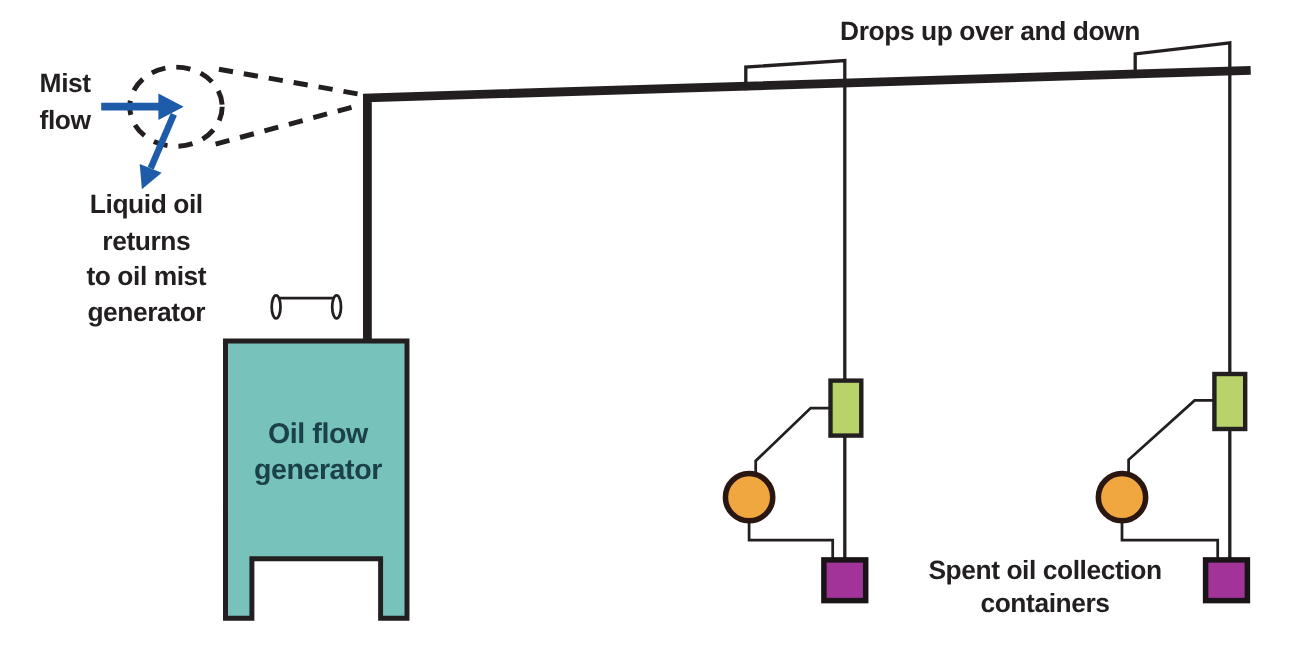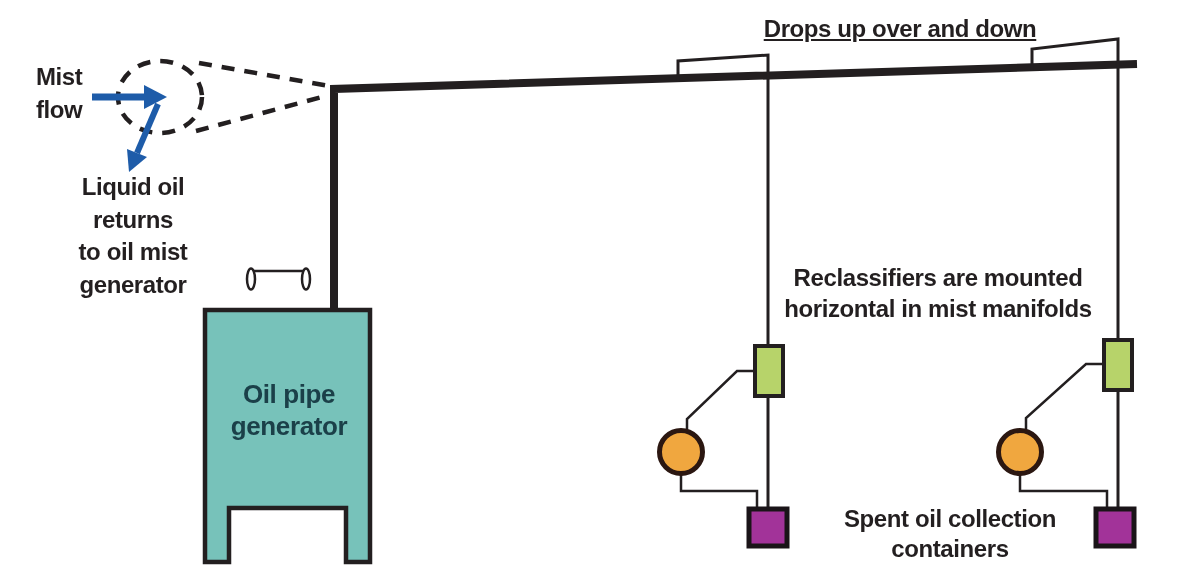--- a/index.html
+++ b/index.html
@@ -17,21 +17,21 @@
     color:#231f20;
     white-space:pre-line;
     text-align:center;
     letter-spacing:-0.4px;
     line-height:1.32;
     font-size:24px;
   }
   .lbl-mist-flow   { left:36px;  top:60px;  text-align:center; line-height:33px; }
   .lbl-liquid      { left:33px;  top:171px; width:200px; line-height:32.5px;text-align:center; }
   .lbl-header-pipe { left:428px; top:27px;  width:300px; }
-  .lbl-drops       { left:748px; top:13px;  width:304px;text-decoration:underline; }
+  .lbl-drops       { left:748px; top:13px;  width:304px; }
   .lbl-reclass     { left:758px; top:262px; width:360px; line-height:31px; }
   .lbl-spent       { left:795px; top:504px; width:310px; line-height:30px; }
   .lbl-generator   { left:204px; top:378px; width:170px; font-size:26px; line-height:32px; color:#1b4049; }
   .ink  { stroke:#231f20; fill:none; stroke-linejoin:miter; }
   .w8   { stroke-width:8; }
   .w3   { stroke-width:3; }
   .w25  { stroke-width:2.5; }
   .dash { stroke-width:4.5; stroke-dasharray:13 10; }
 </style>
 </head>
@@ -75,20 +75,18 @@
     <polygon points="129,172 147,157 127,149" fill="#1e5ca9"></polygon>
   </svg>
 
   <div class="lbl lbl-mist-flow">Mist
 flow</div>
   <div class="lbl lbl-liquid">Liquid oil
 returns
 to oil mist
 generator</div>
   <div class="lbl lbl-drops">Drops up over and down</div>
-  <div class="lbl lbl-generator">Oil pipe
+  <div class="lbl lbl-generator">Oil flow
 generator</div>
-  <div class="lbl lbl-reclass">Reclassifiers are mounted
-horizontal in mist manifolds</div>
   <div class="lbl lbl-spent">Spent oil collection
 containers</div>
 
 </div>
 
 </body></html>

